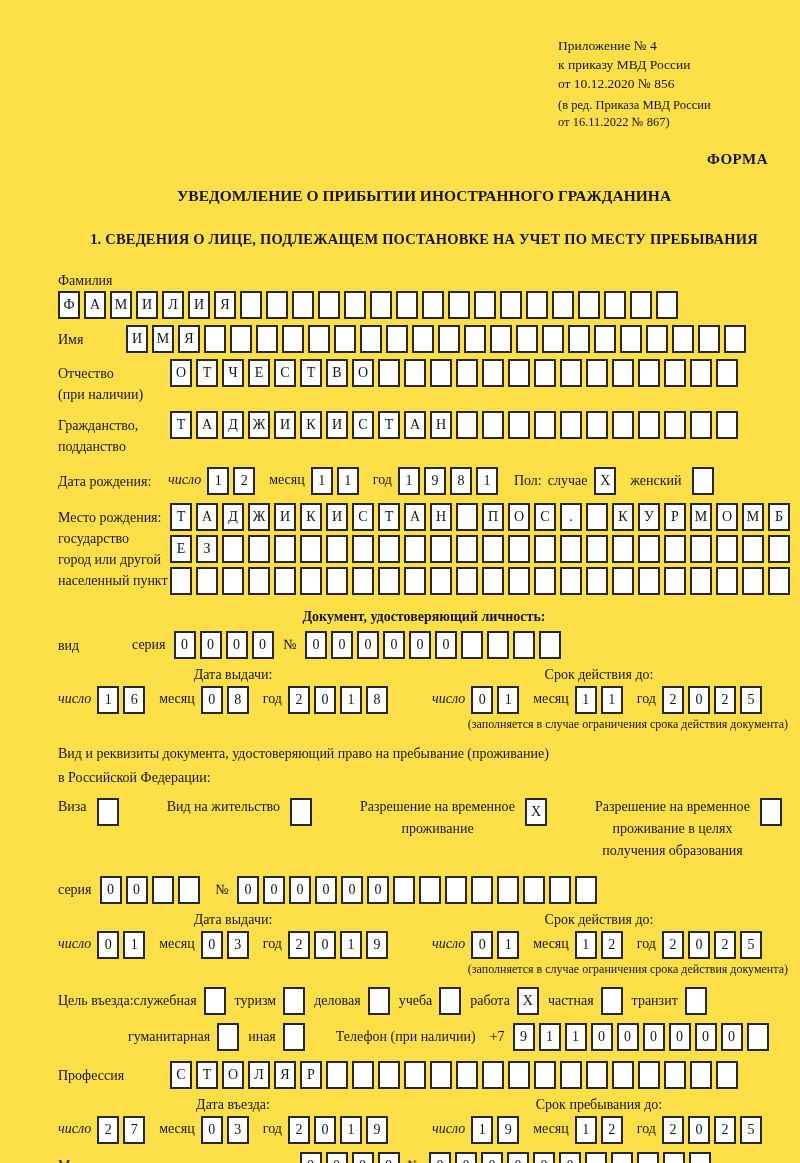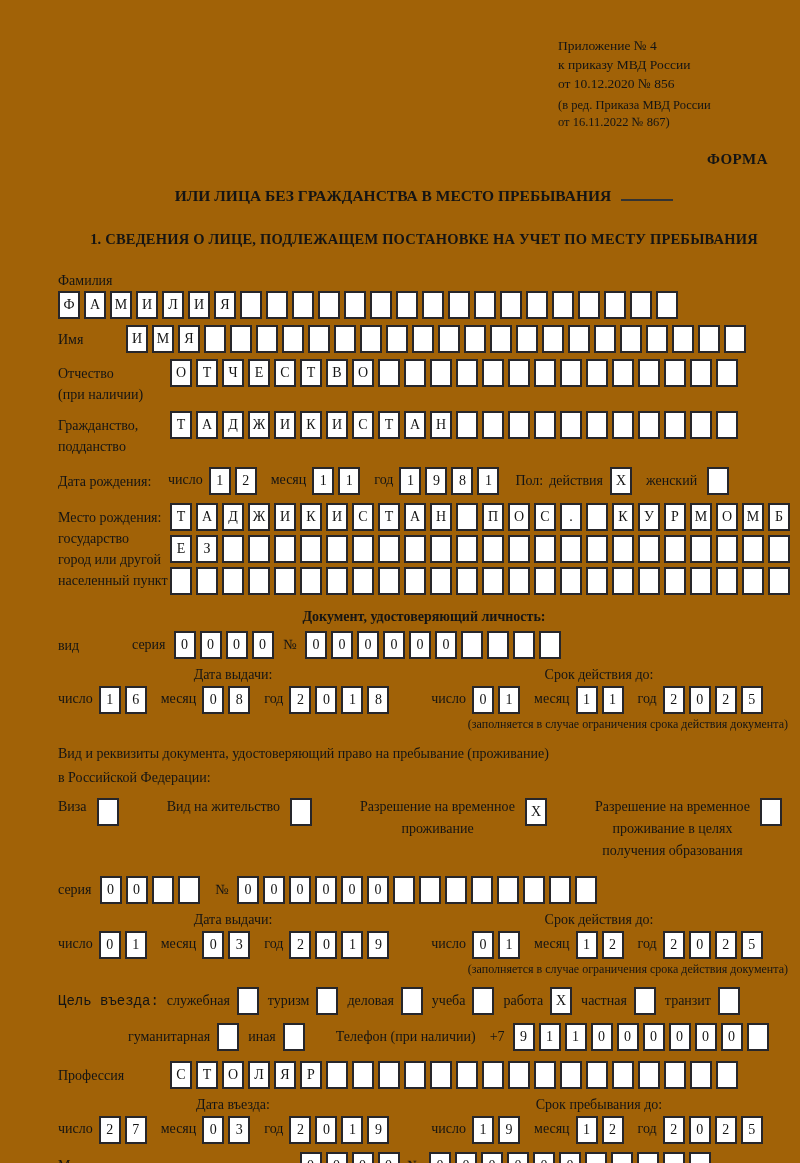--- a/index.html
+++ b/index.html
@@ -1,17 +1,17 @@
 <!DOCTYPE html>
 <html><head>
 <meta charset="utf-8">
 <style>
   html,body { margin:0; padding:0; background:#e8e8e8; }
   .page {
-    width:800px; height:1163px; margin:0 auto; background:#a16207;
+    width:800px; height:1163px; margin:0 auto; background:#fde047;
     font-family:"Liberation Serif", serif; color:#141414;
     padding:36px 10px 0 58px; box-sizing:border-box; overflow:hidden;
     position:relative;
   }
   .line { display:block; }
 
   
   .top-right { margin-left:500px; width:232px; }
   .appendix-lines { font-size:13.5px; line-height:19px; }
   .edition-lines { font-size:12.5px; line-height:17px; margin-top:4px; }
@@ -33,21 +33,21 @@
   .cell {
     display:inline-block; width:18px; height:24px; border:2px solid #26262b;
     margin-right:4px; text-align:center; line-height:24px; font-size:14px;
     vertical-align:middle; background:#fff;
   }
   .boxrow { margin-bottom:4px; white-space:nowrap; }
 
   
   .dategroup { white-space:nowrap; display:inline-block; }
   .dlabel { font-size:14px; margin:0 6px 0 10px; }
-  .dlabel:first-child { margin-left:0; }
+  .dlabel:first-child { margin-left:0;font-style:italic; }
   .dates-pair { display:flex; margin-top:8px; font-size:14px; }
   .dates-col { }
   .dates-col.left { width:350px; }
   .dates-col.right { flex:1; }
   .dates-heading { text-align:center; font-size:14px; margin-bottom:3px; }
   .small-note { font-size:12px; text-align:right; margin-top:3px; padding-right:2px; }
 
   .doc-heading { text-align:center; font-weight:bold; font-size:14px; margin-top:10px; }
 
   .intro { font-size:14px; line-height:24px; margin-top:10px; }
@@ -84,23 +84,21 @@
         <span class="line">от 10.12.2020 № 856</span>
       </div>
     <div class="edition-lines">
         <span class="line">(в ред. Приказа МВД России</span>
         <span class="line">от 16.11.2022 № 867)</span>
       </div>
     <div class="forma">ФОРМА</div>
   </div>
 
   <div class="title">
-    <div>
-      <span>ИЛИ ЛИЦА БЕЗ ГРАЖДАНСТВА В МЕСТО ПРЕБЫВАНИЯ</span><span class="blank-line"></span>
-    </div>
+    <div>УВЕДОМЛЕНИЕ О ПРИБЫТИИ ИНОСТРАННОГО ГРАЖДАНИНА</div>
   </div>
 
   <div class="section-heading">1. СВЕДЕНИЯ О ЛИЦЕ, ПОДЛЕЖАЩЕМ ПОСТАНОВКЕ НА УЧЕТ ПО МЕСТУ ПРЕБЫВАНИЯ</div>
 
   <div class="frow" style="margin-top:18px;flex-direction:column;">
     <span class="flabel w68">Фамилия</span>
     <span class="boxes"><span class="cell">Ф</span><span class="cell">А</span><span class="cell">М</span><span class="cell">И</span><span class="cell">Л</span><span class="cell">И</span><span class="cell">Я</span><span class="cell"></span><span class="cell"></span><span class="cell"></span><span class="cell"></span><span class="cell"></span><span class="cell"></span><span class="cell"></span><span class="cell"></span><span class="cell"></span><span class="cell"></span><span class="cell"></span><span class="cell"></span><span class="cell"></span><span class="cell"></span><span class="cell"></span><span class="cell"></span><span class="cell"></span></span>
   </div>
 
   <div class="frow">
@@ -121,21 +119,21 @@
         <span class="line">Гражданство,</span>
         <span class="line">подданство</span>
       </span>
     <span class="boxes"><span class="cell">Т</span><span class="cell">А</span><span class="cell">Д</span><span class="cell">Ж</span><span class="cell">И</span><span class="cell">К</span><span class="cell">И</span><span class="cell">С</span><span class="cell">Т</span><span class="cell">А</span><span class="cell">Н</span><span class="cell"></span><span class="cell"></span><span class="cell"></span><span class="cell"></span><span class="cell"></span><span class="cell"></span><span class="cell"></span><span class="cell"></span><span class="cell"></span><span class="cell"></span><span class="cell"></span></span>
   </div>
 
   <div class="frow" style="align-items:center; margin-top:10px;">
     <span class="flabel" style="width:110px; padding-top:0;">Дата рождения:</span>
     <span class="dategroup"><span class="dlabel">число</span><span class="cell">1</span><span class="cell">2</span><span class="dlabel">месяц</span><span class="cell">1</span><span class="cell">1</span><span class="dlabel">год</span><span class="cell">1</span><span class="cell">9</span><span class="cell">8</span><span class="cell">1</span></span>
     <span style="margin-left:12px;">Пол:</span>
-    <span style="margin-left:6px;">действия</span>
+    <span style="margin-left:6px;">случае</span>
     <span class="cell" style="margin-left:7px;">X</span>
     <span style="margin-left:10px;">женский</span>
     <span class="cell" style="margin-left:10px;"></span>
   </div>
 
   <div class="frow" style="margin-top:8px;">
     <span class="flabel w112">
         <span class="line">Место рождения:</span>
         <span class="line">государство</span>
         <span class="line">город или другой</span>
@@ -218,21 +216,21 @@
       <span class="dategroup"><span class="dlabel">число</span><span class="cell">0</span><span class="cell">1</span><span class="dlabel">месяц</span><span class="cell">0</span><span class="cell">3</span><span class="dlabel">год</span><span class="cell">2</span><span class="cell">0</span><span class="cell">1</span><span class="cell">9</span></span>
     </div>
     <div class="dates-col right">
       <div class="dates-heading">Срок действия до:</div>
       <div style="text-align:center;"><span class="dategroup"><span class="dlabel">число</span><span class="cell">0</span><span class="cell">1</span><span class="dlabel">месяц</span><span class="cell">1</span><span class="cell">2</span><span class="dlabel">год</span><span class="cell">2</span><span class="cell">0</span><span class="cell">2</span><span class="cell">5</span></span></div>
       <div class="small-note">(заполняется в случае ограничения срока действия документа)</div>
     </div>
   </div>
 
   <div class="purpose-row opts-inline">
-    <span style="margin-right:8px;font-family:Liberation Mono, monospace;">Цель въезда:</span>
+    <span style="margin-right:0;">Цель въезда:</span>
     <span><span class="opt">
           <span class="optlabel">
             <span class="line">служебная</span>
           </span>
           <span class="cell"></span>
         </span><span class="opt">
           <span class="optlabel">
             <span class="line">туризм</span>
           </span>
           <span class="cell"></span>

